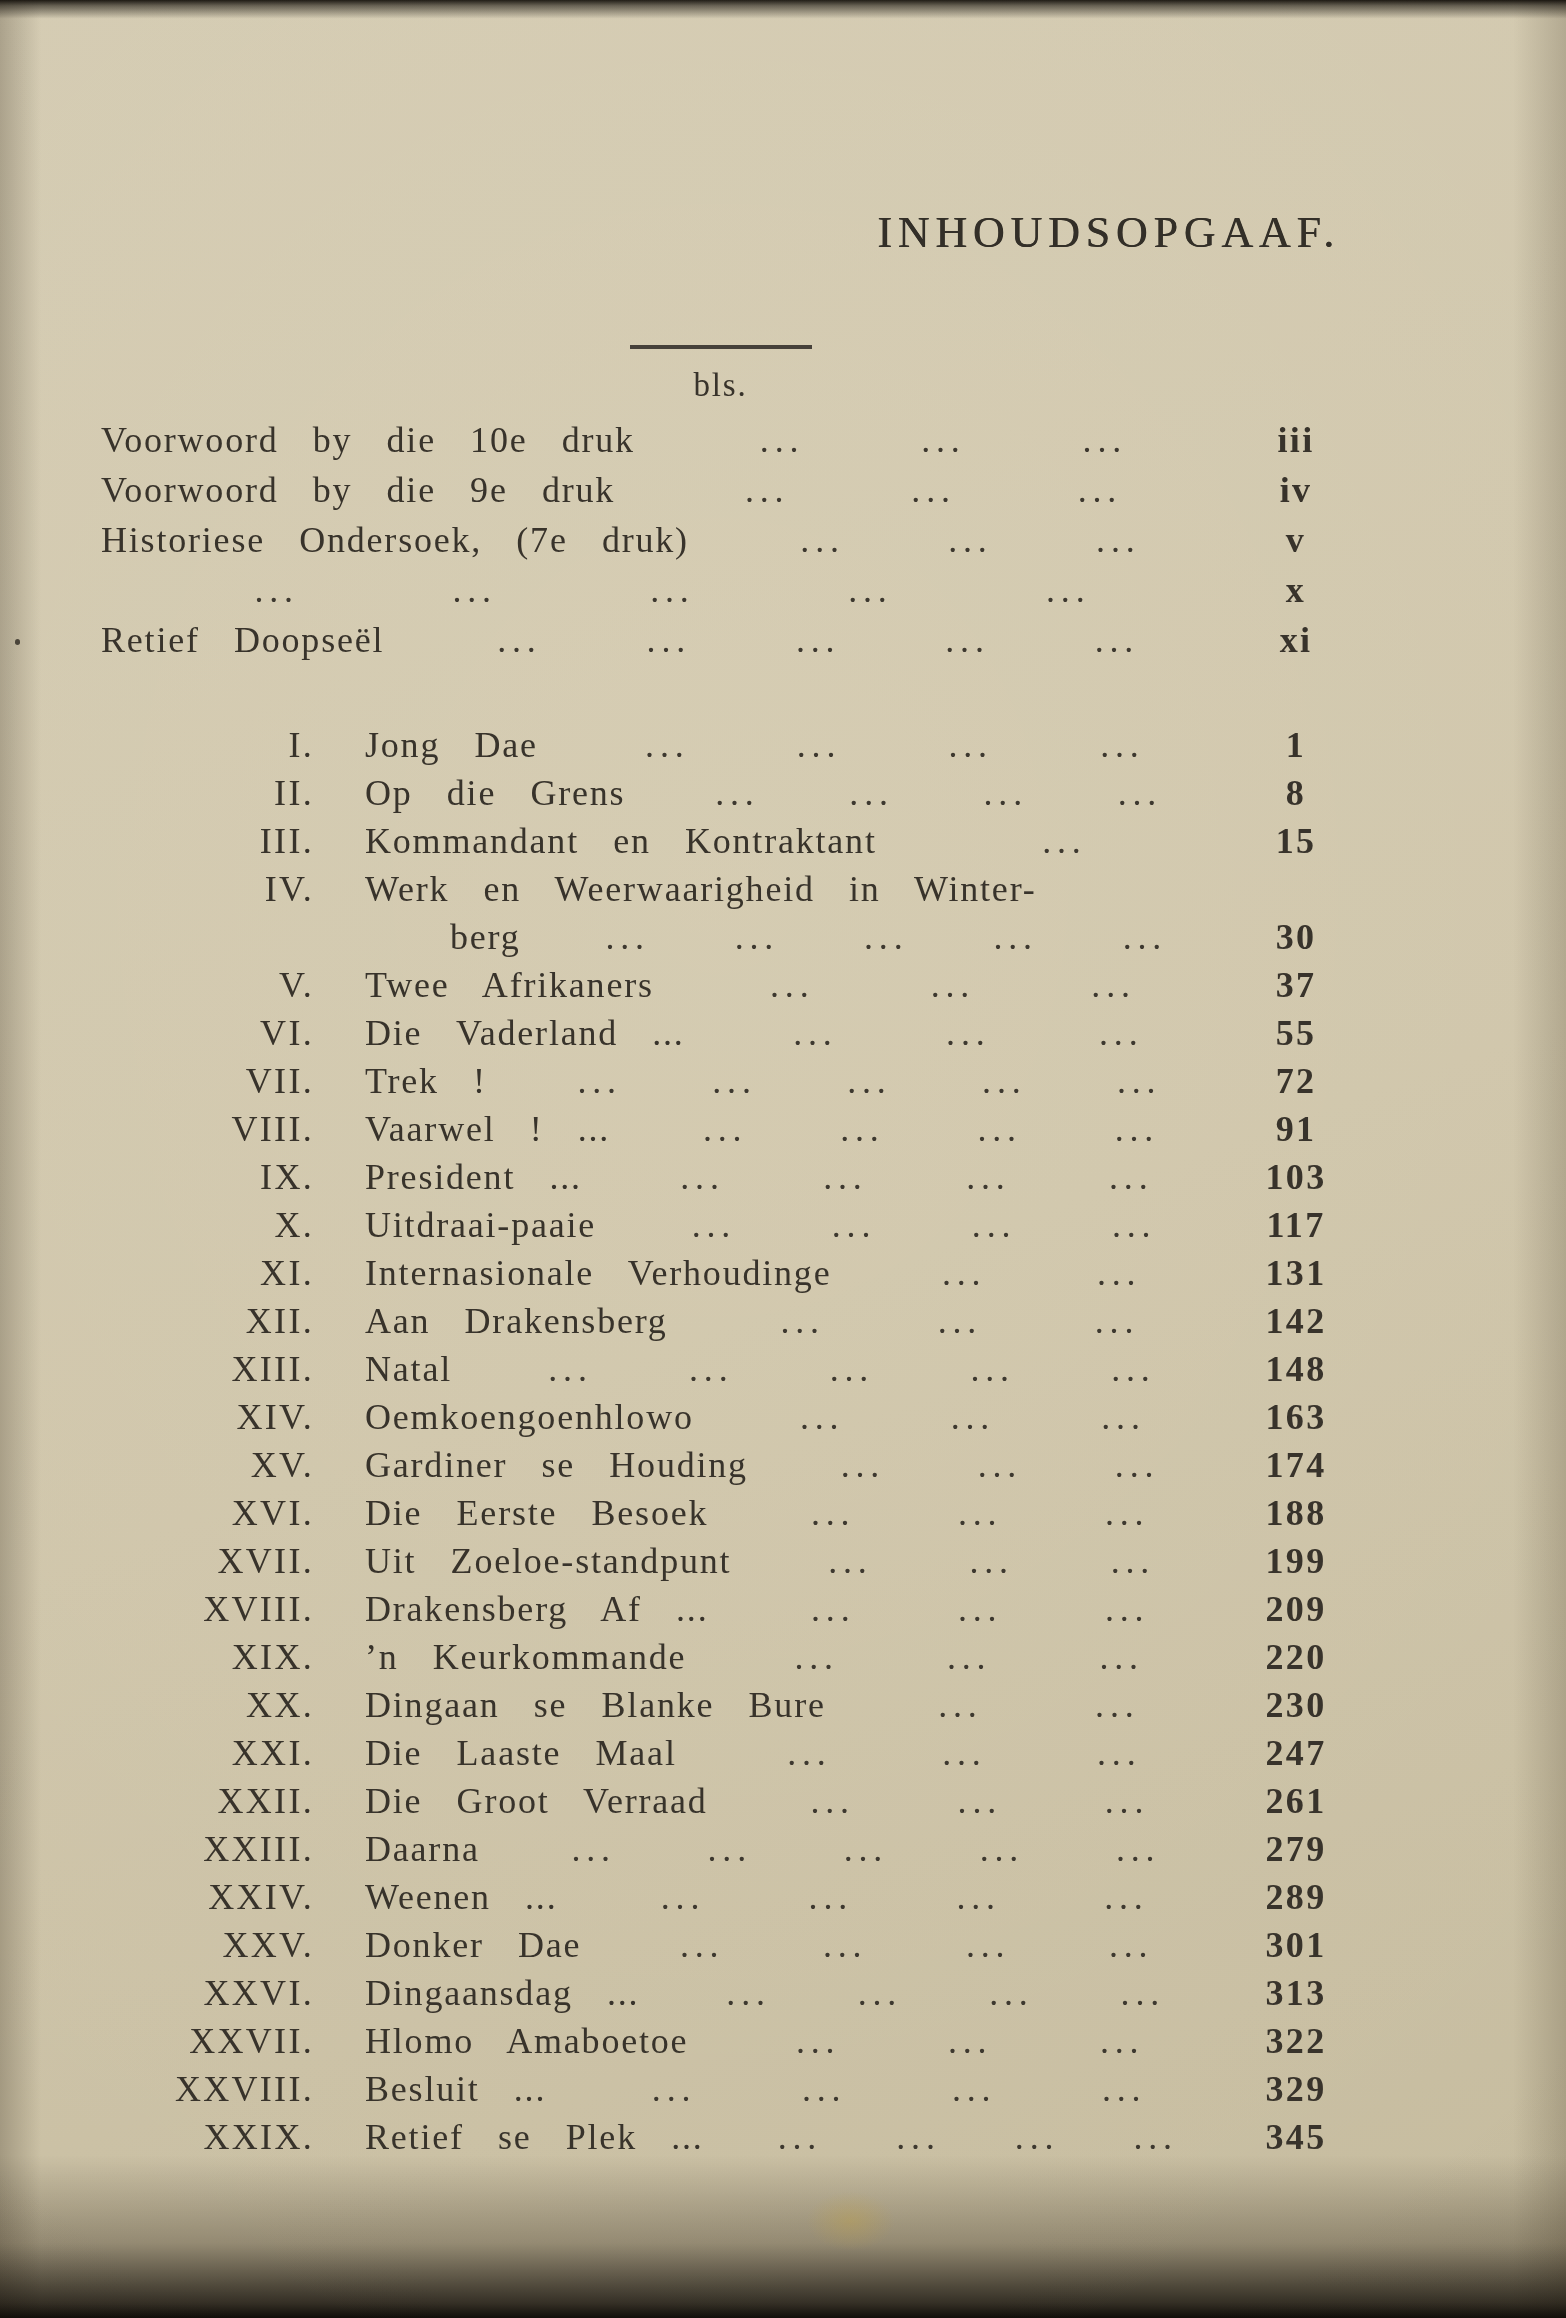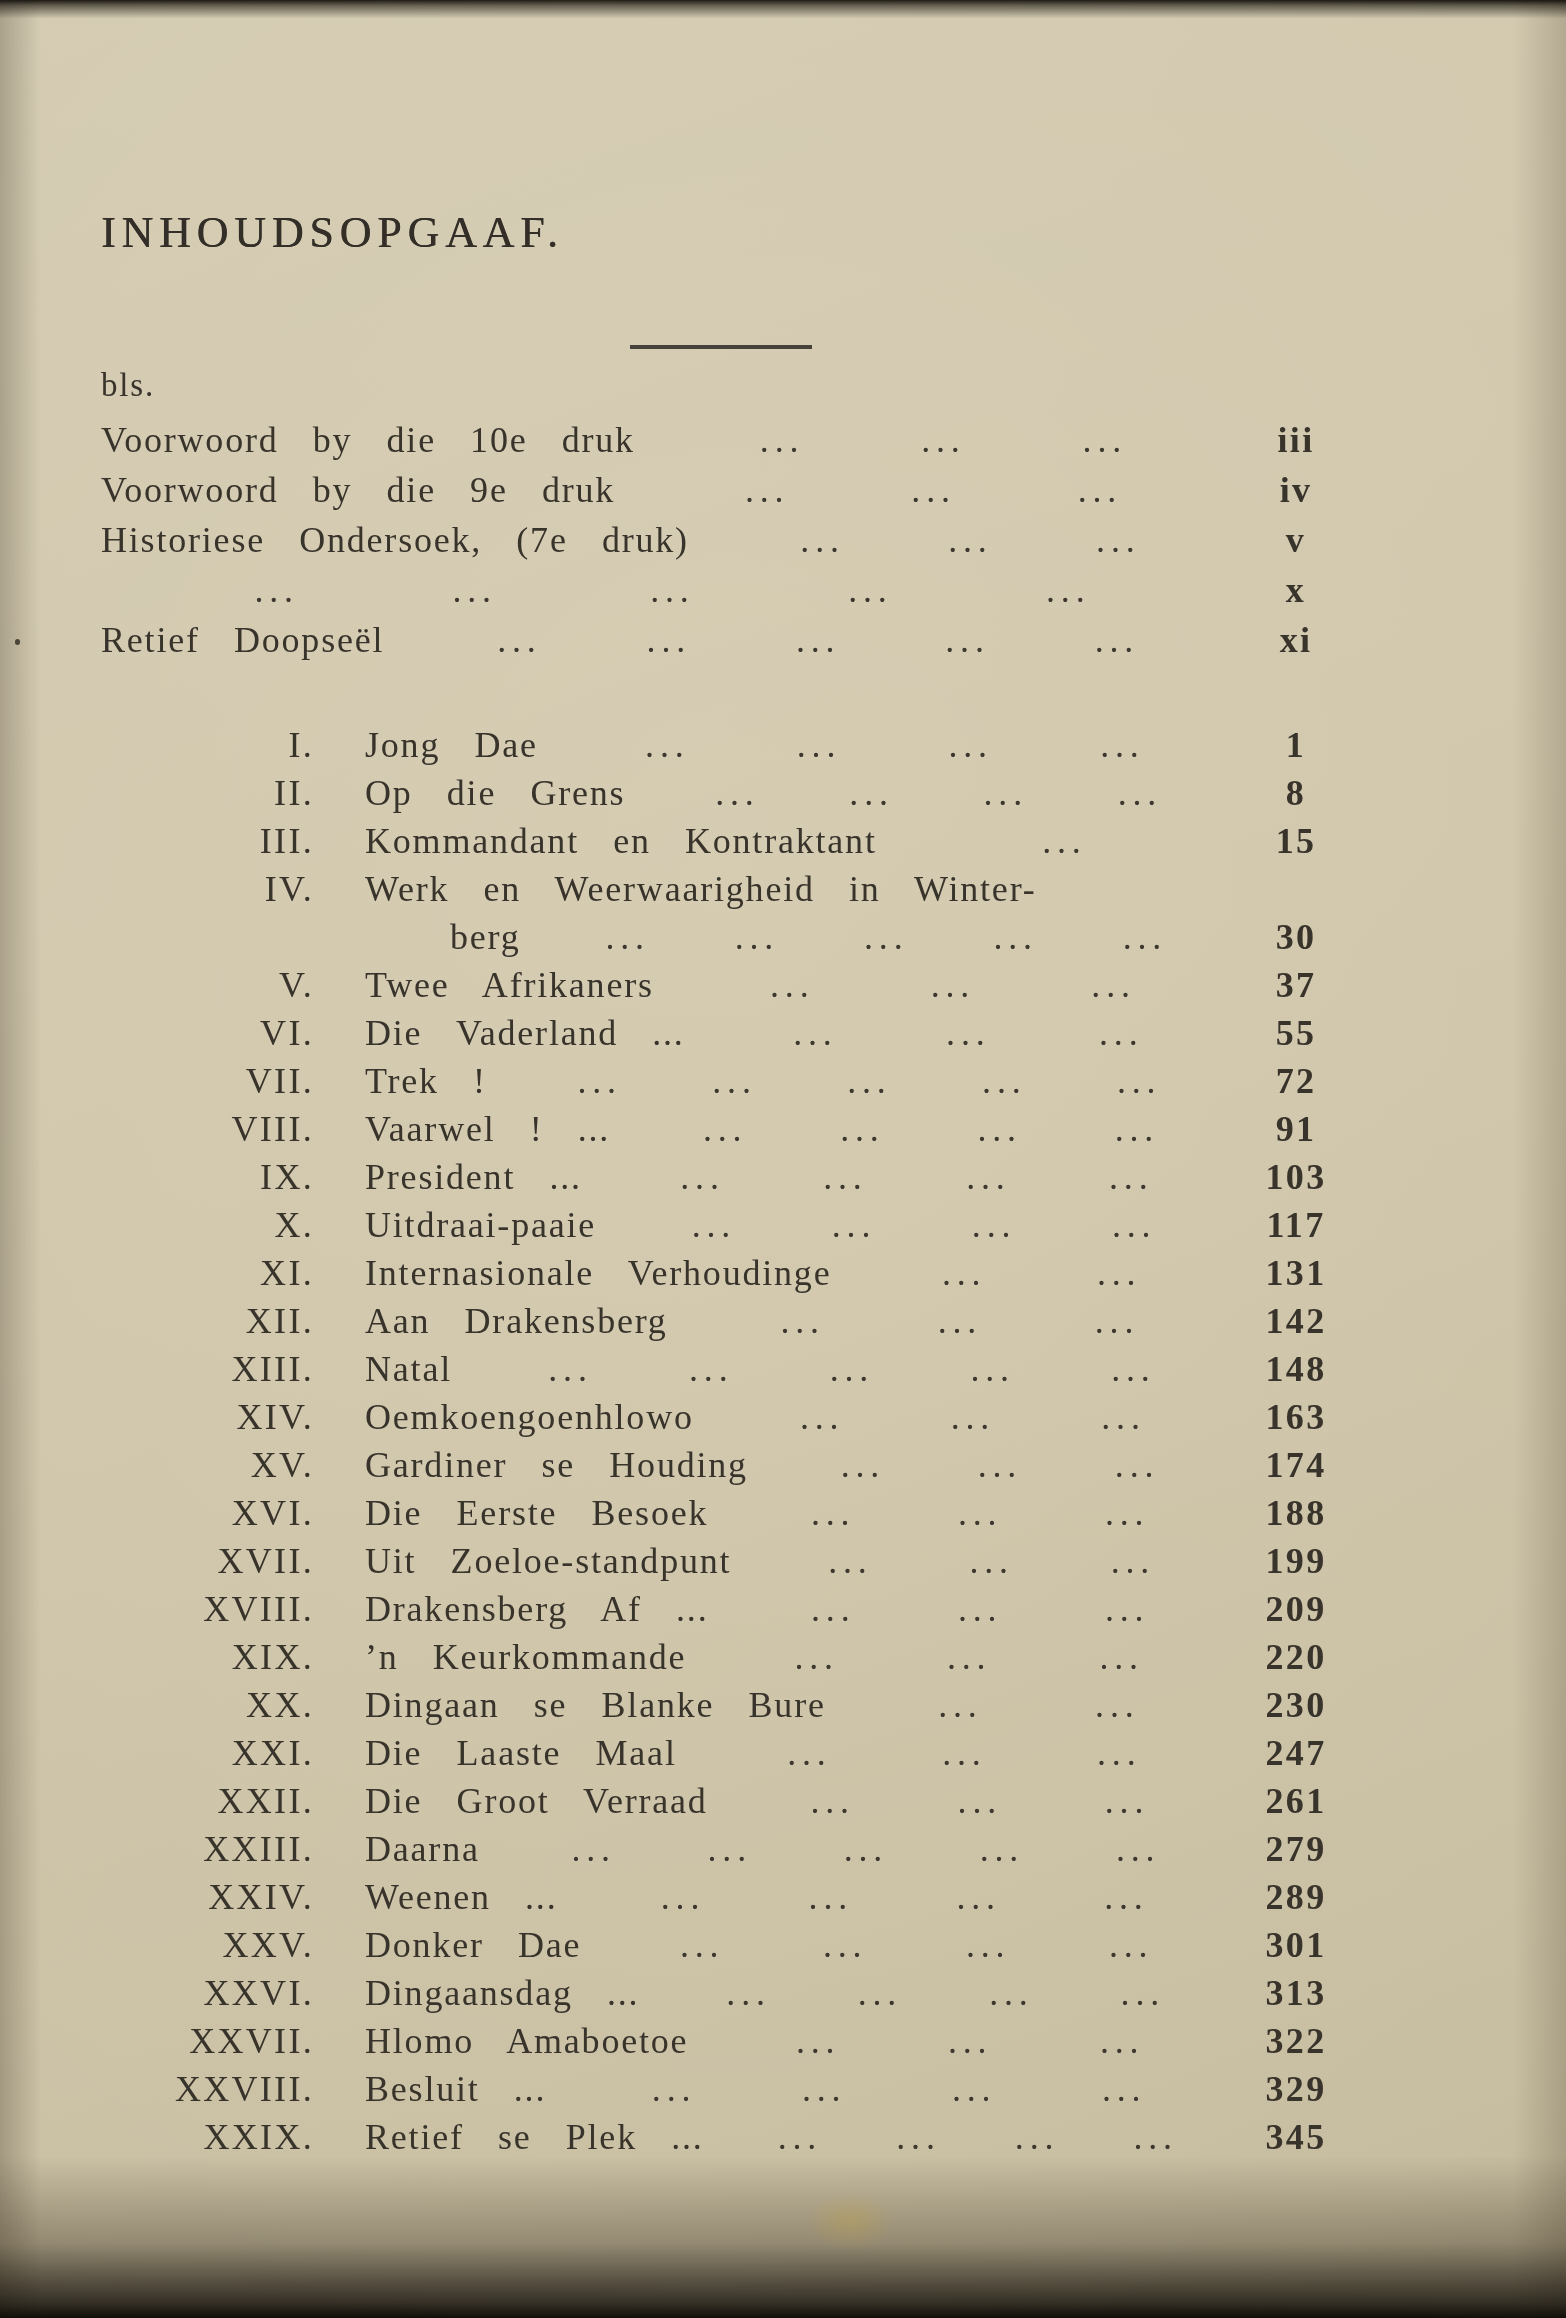--- a/index.html
+++ b/index.html
@@ -23,37 +23,37 @@
   .sheet { position: absolute; inset: 0; }
   .content {
     position: absolute;
     left: 101px;
     top: 0;
     width: 1239px;
     color: #38332b;
   }
   .title {
     margin-top: 206px;
-    text-align: left;
+    text-align: right;
     font-size: 44px;
     letter-spacing: 5.8px;
     color: #332f28;
     text-shadow: 0.4px 0 0 currentColor;
     line-height: 53px;
     white-space: nowrap;
   }
   .rule {
     margin: 86px auto 0 auto;
     width: 182px;
     border-top: 4.1px solid #46413a;
     height: 0;
   }
   .blslabel {
     margin-top: 16.4px;
-    text-align: left;
+    text-align: center;
     font-size: 33px;
     letter-spacing: 1.8px;
     line-height: 41px;
   }
   .fm { margin-top: 8.2px; }
   .ch { margin-top: 56px; }
   .row {
     display: flex;
     align-items: baseline;
     font-size: 36px;

